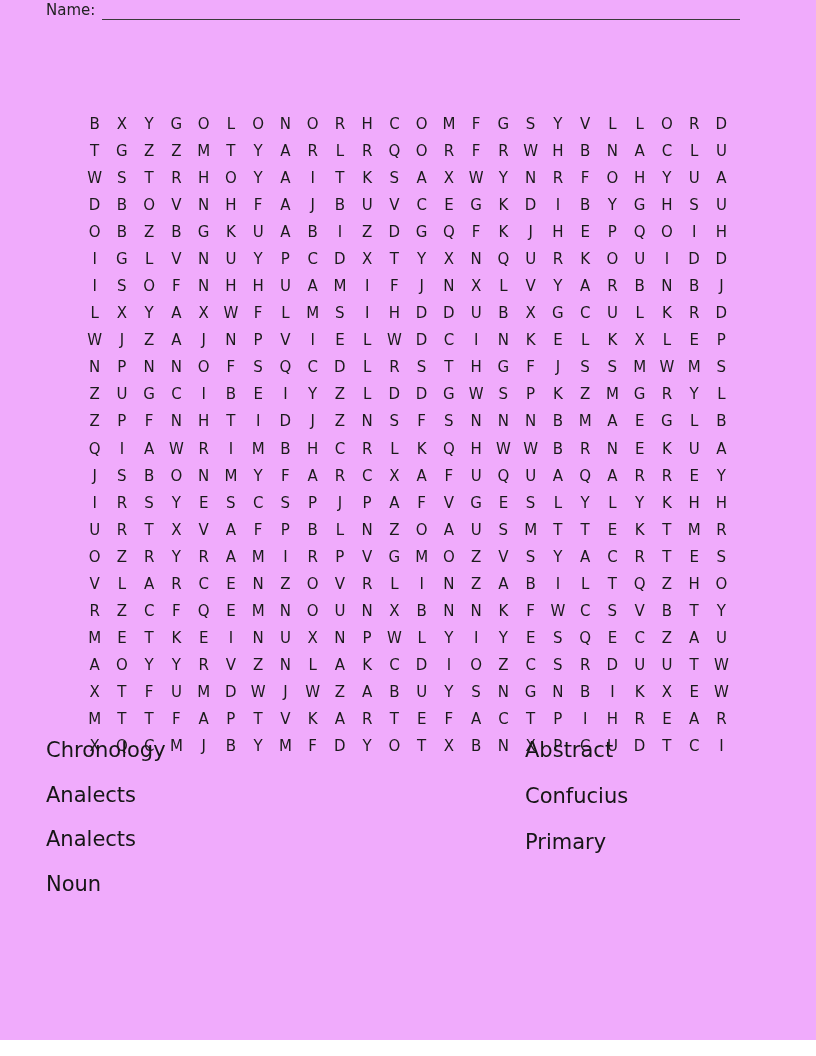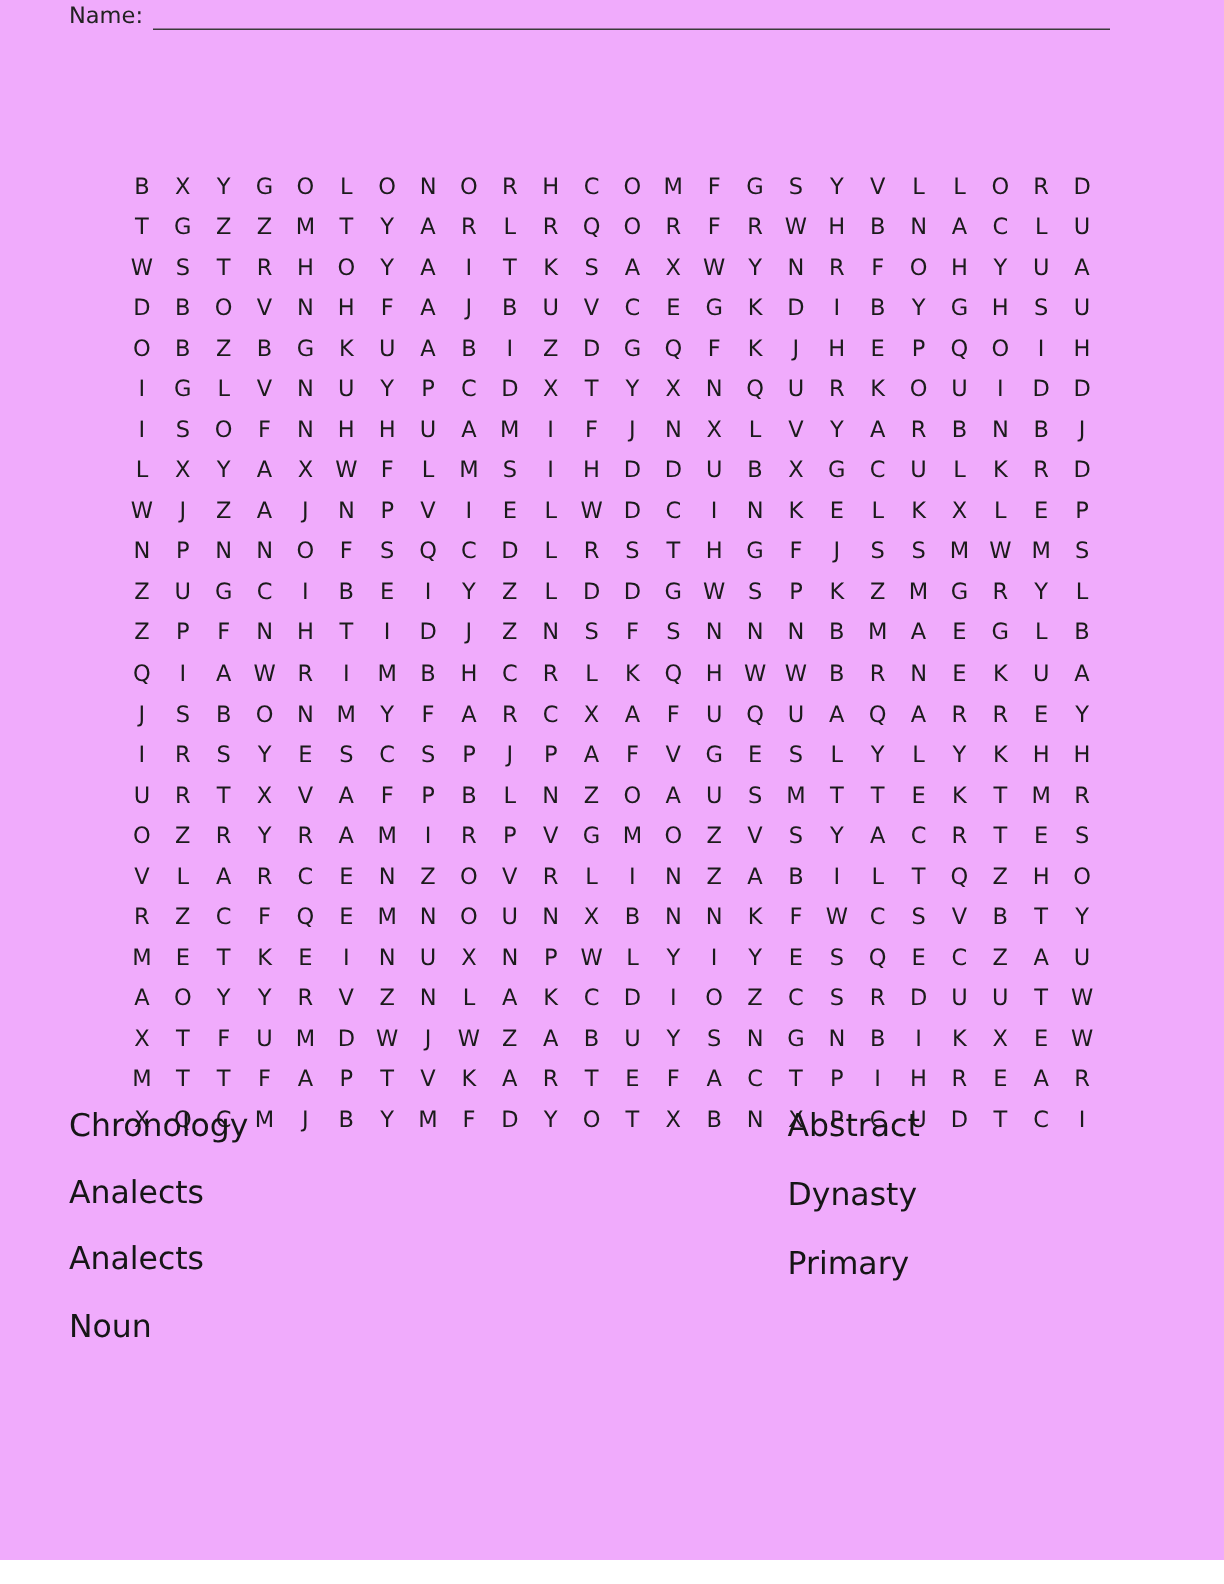--- a/index.html
+++ b/index.html
@@ -667,18 +667,18 @@
 
   <div class="words" id="word-list">
       <div class="word-col c1">
         <div class="word">Chronology</div>
         <div class="word">Analects</div>
         <div class="word">Analects</div>
         <div class="word">Noun</div>
       </div>
       <div class="word-col c3">
         <div class="word">Abstract</div>
-        <div class="word">Dynasty</div>
+        <div class="word">Confucius</div>
         <div class="word">Primary</div>
       </div>
     </div>
 
 </div>
 
 </body></html>

